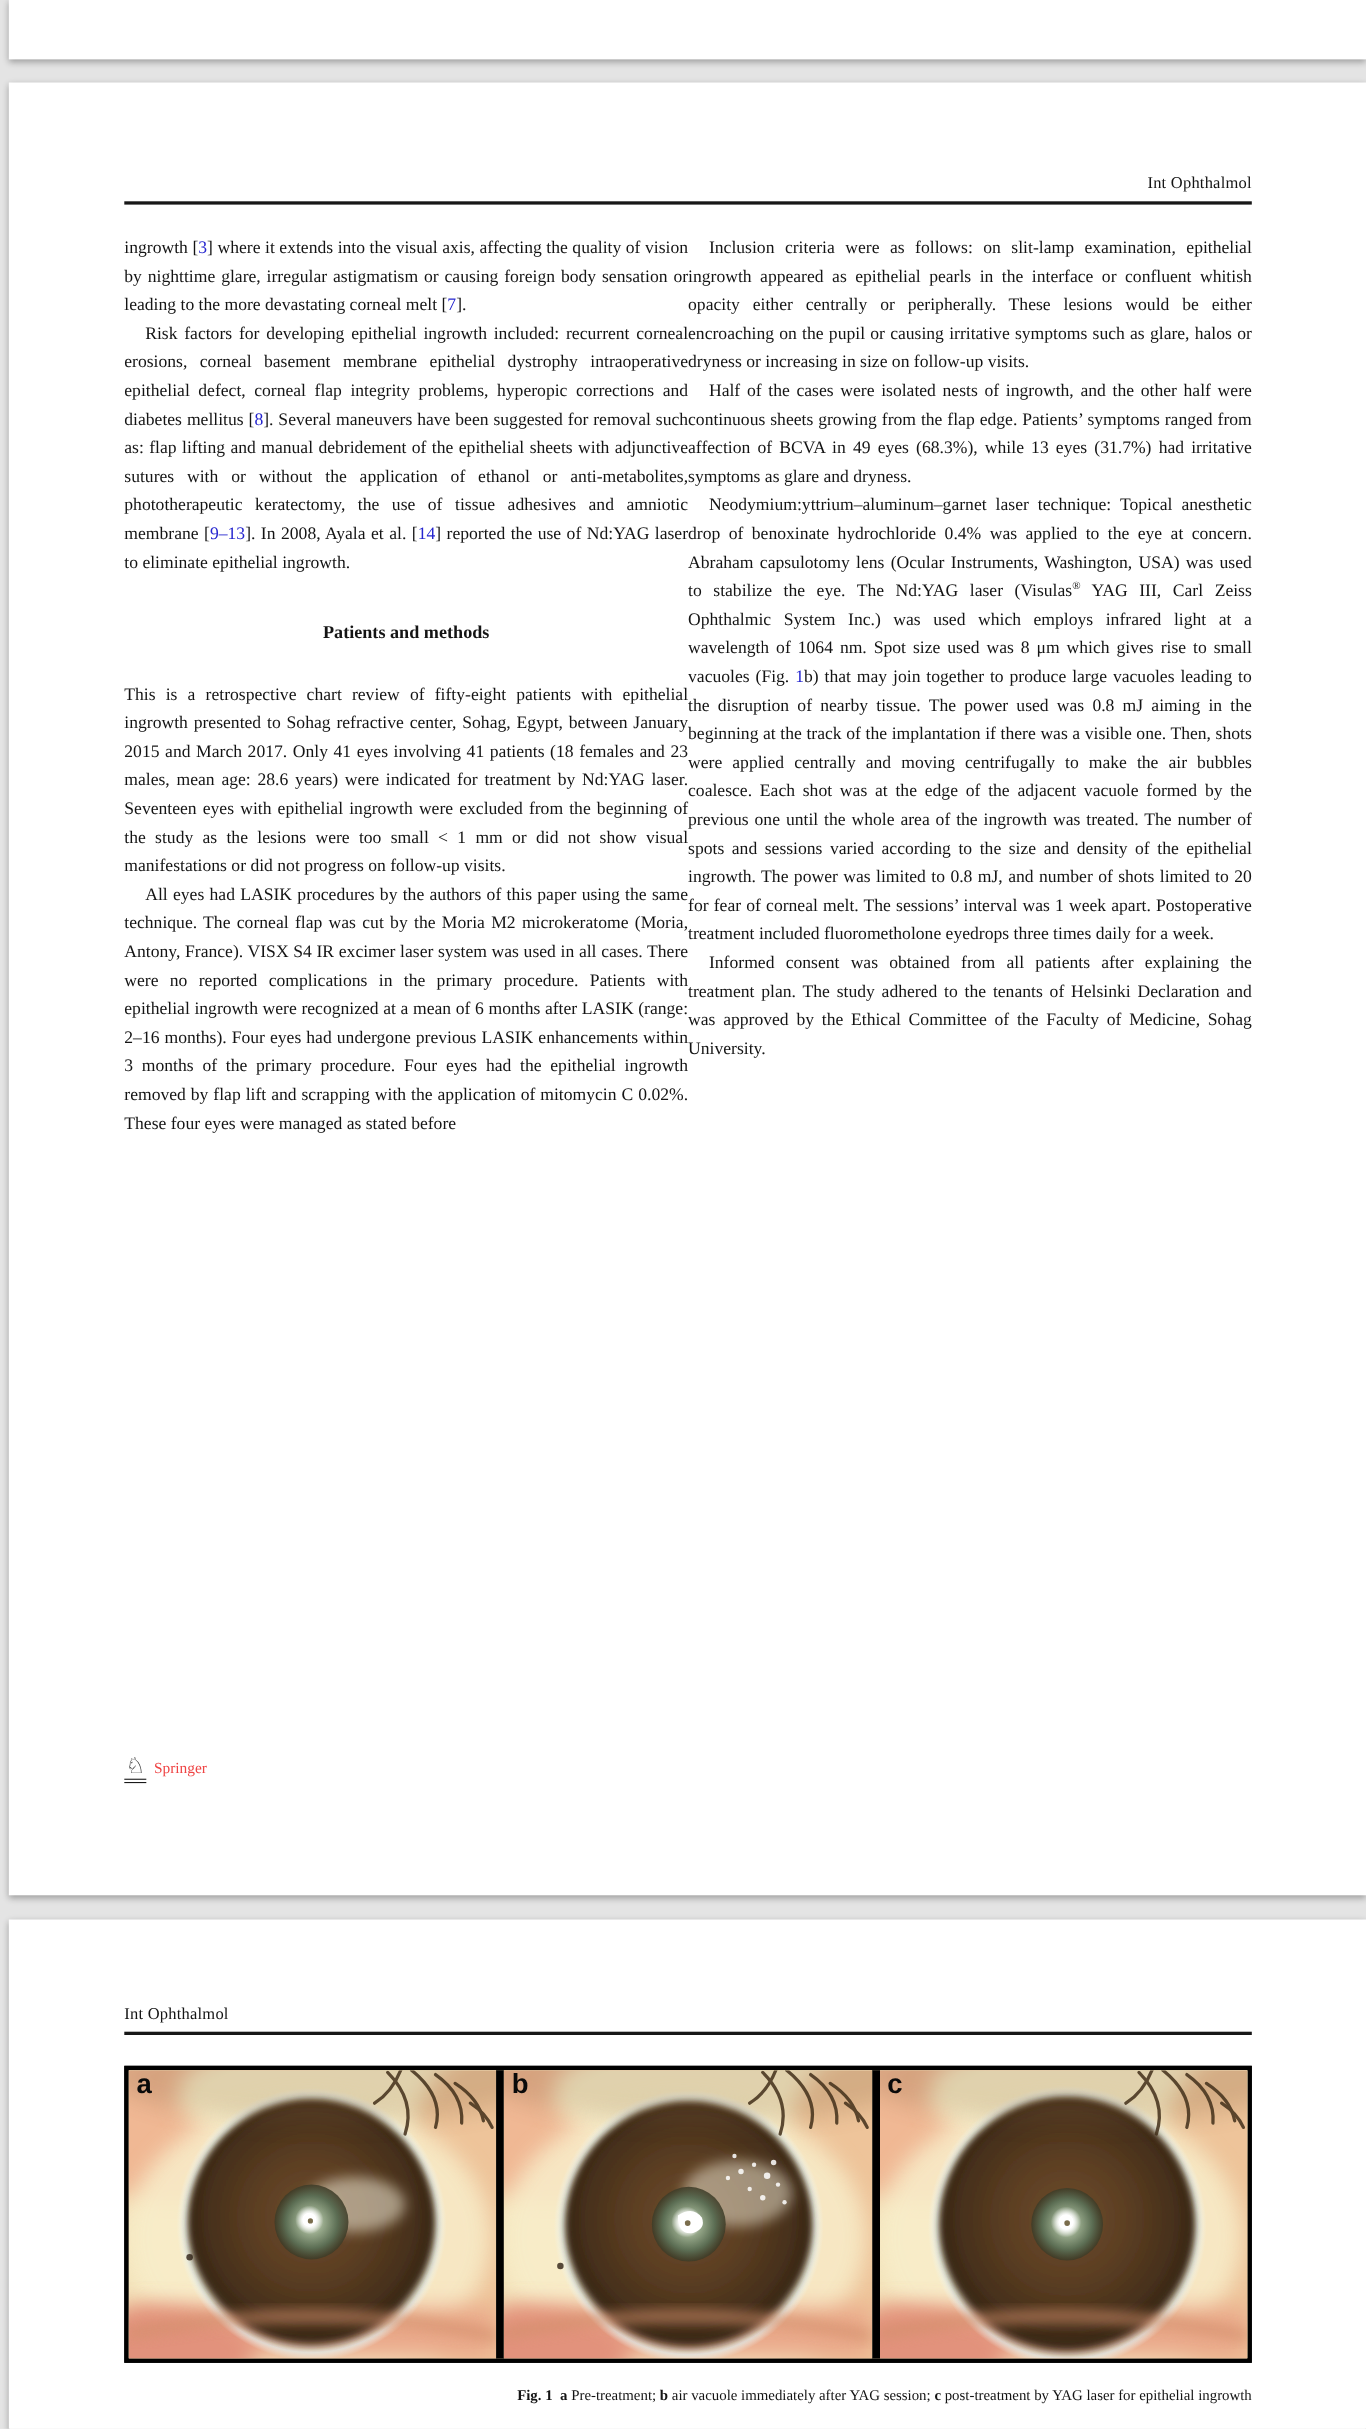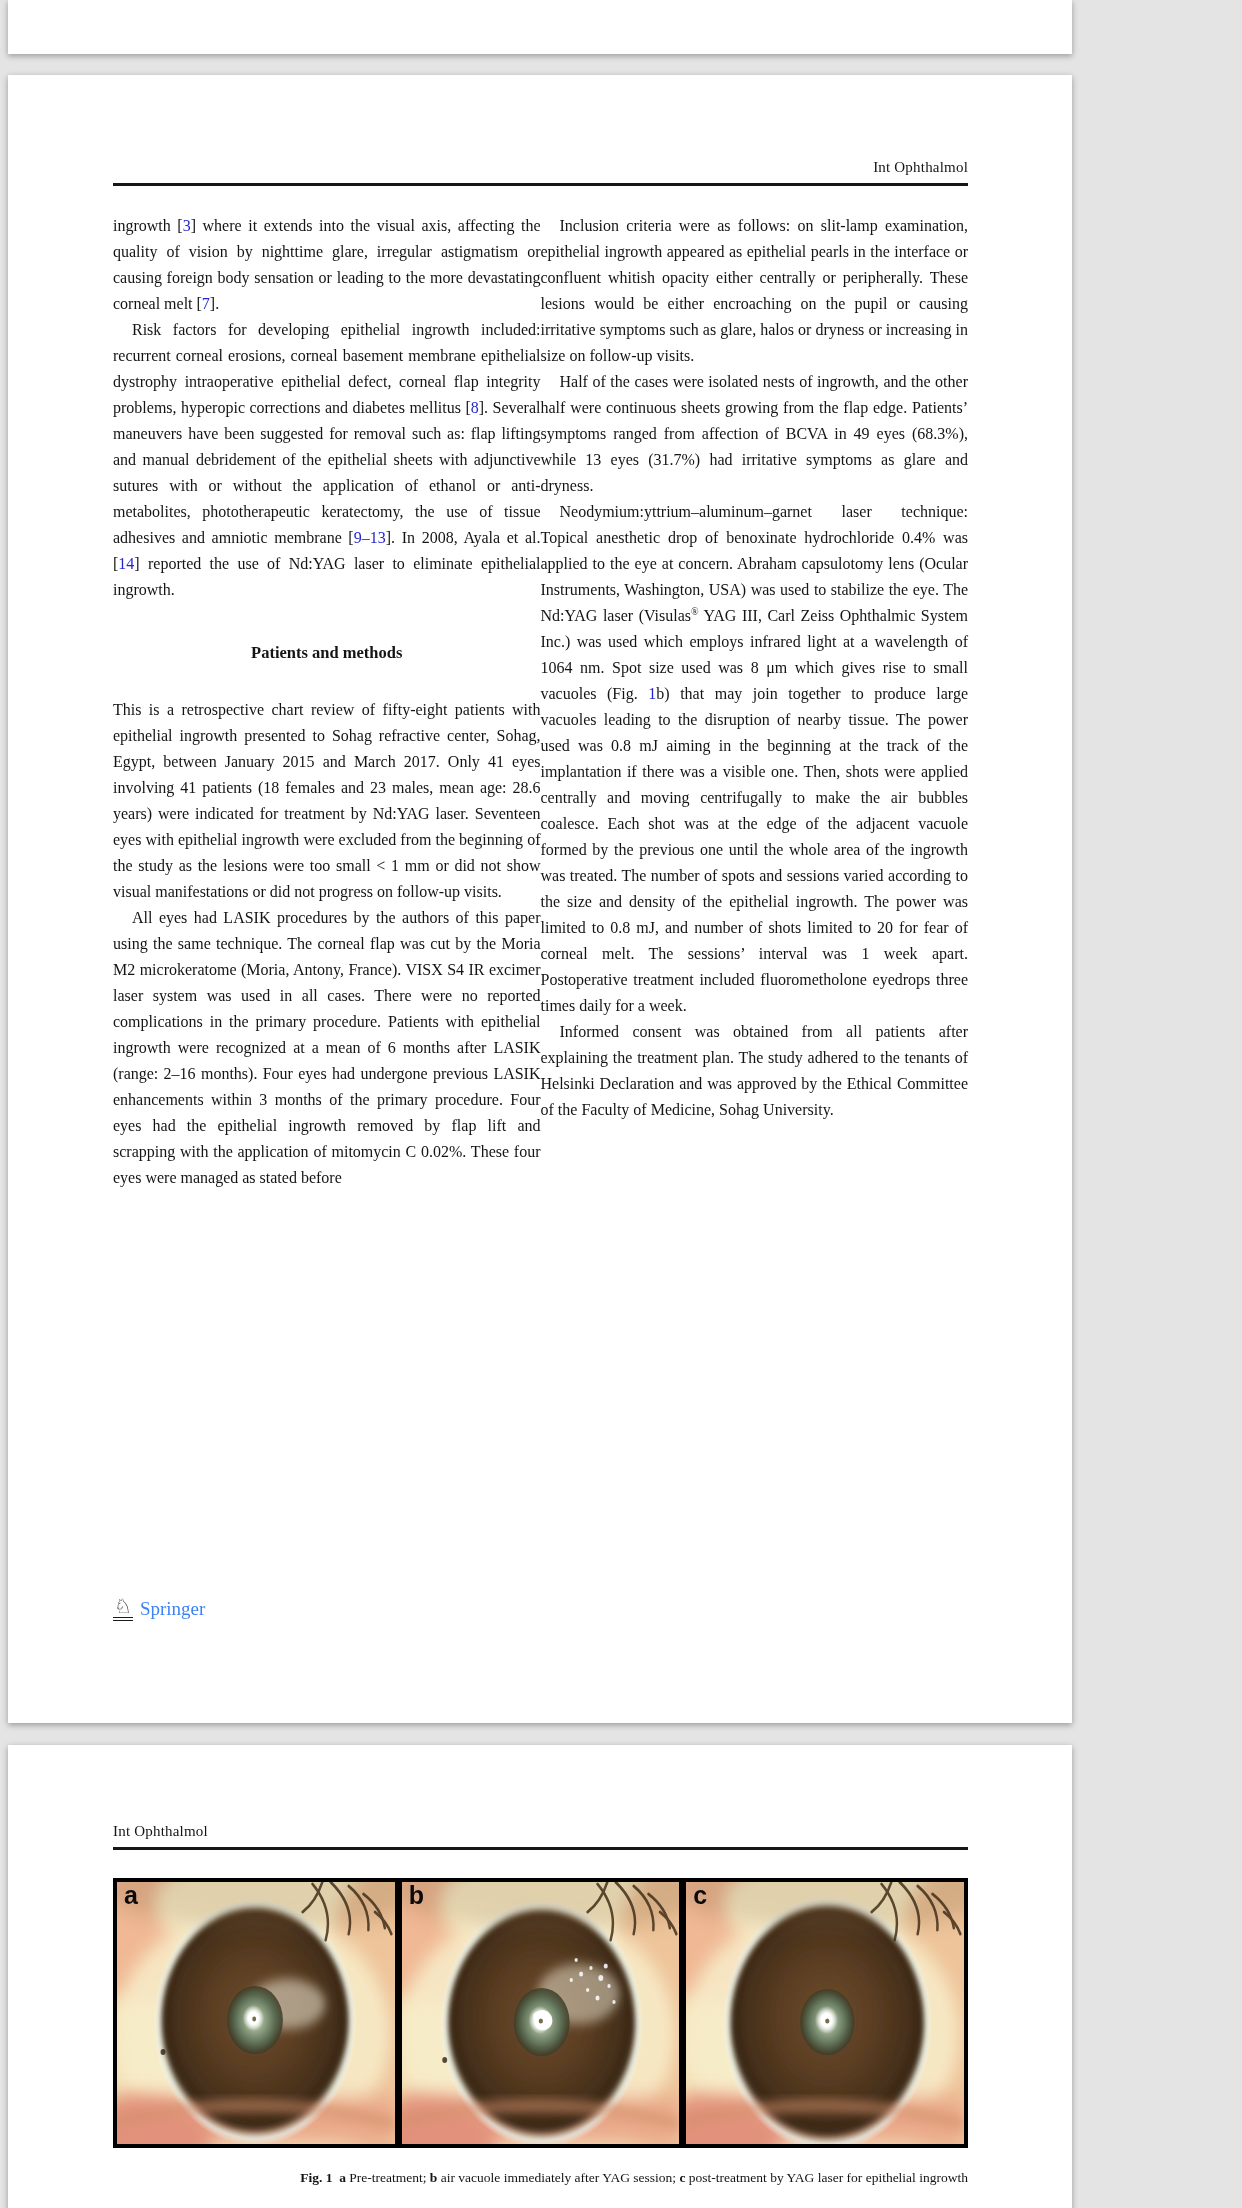--- a/index.html
+++ b/index.html
@@ -1,19 +1,19 @@
 <!DOCTYPE html>
 <html style="--link: #2525cf;"><head>
 <meta charset="utf-8">
 <style>
   html,body{margin:0;padding:0;background:#e4e4e4;}
   body{width:1242px;height:2208px;position:relative;overflow:hidden;
        font-family:"Liberation Serif","DejaVu Serif",serif;color:#141414;
        -webkit-font-smoothing:antialiased;}
-  .page{position:absolute;left:8px;width:1064px;background:#ffffff;
+  .page{position:absolute;left:8px;width:1234px;background:#ffffff;
         box-shadow:0 2px 6px rgba(0,0,0,0.33);}
   .page-prev{top:0;height:54px;}
   .page-one{top:75px;height:1648px;}
   .page-two{top:1745px;height:700px;}
   .page-inner{padding:0 104px 0 105px;position:relative;height:100%;box-sizing:border-box;}
 
   .running-head{font-size:15px;letter-spacing:0.2px;}
   .rh-right{padding-top:84px;text-align:right;}
   .rh-left{padding-top:78px;text-align:left;}
   .head-rule{height:3px;background:#171717;margin-top:7px;}
@@ -23,21 +23,21 @@
   .para{margin:0;}
   .para.indent{text-indent:19px;}
   .sec-heading{font-weight:bold;font-size:16.5px;margin:37px 0 31px 0;text-align:center;}
   .ref{color:var(--link,#2525cf);cursor:pointer;}
   .bold{font-weight:bold;}
   .sup{font-size:10px;vertical-align:super;line-height:0;}
 
   .publisher{position:absolute;left:105px;top:1521px;display:flex;align-items:center;}
   .knight{display:inline-block;font-size:20px;line-height:1;border-bottom:4px double #1a1a1a;
           padding:0 1px 1px 1px;color:#1a1a1a;}
-  .publisher-name{font-size:19px;margin-left:7px;color:#3b82f6;}
+  .publisher-name{font-size:14px;margin-left:7px;color:#ef4444;}
 
   .figure-frame{margin-top:28px;border:4px solid #000;background:#000;display:flex;}
   .fig-panel{flex:1 1 0;position:relative;height:262px;overflow:hidden;background:#f3e2b9;}
   .fig-panel + .fig-panel{border-left:7px solid #000;}
   .fig-panel svg{display:block;width:100%;height:100%;}
   .panel-label{position:absolute;top:0;left:7px;font-family:"Liberation Sans","DejaVu Sans",sans-serif;
                font-weight:700;font-size:25px;line-height:1.1;color:#0a0a0a;}
   .fig-caption{margin-top:20px;font-size:13.5px;line-height:19px;text-align:right;}
 </style>
 </head>

